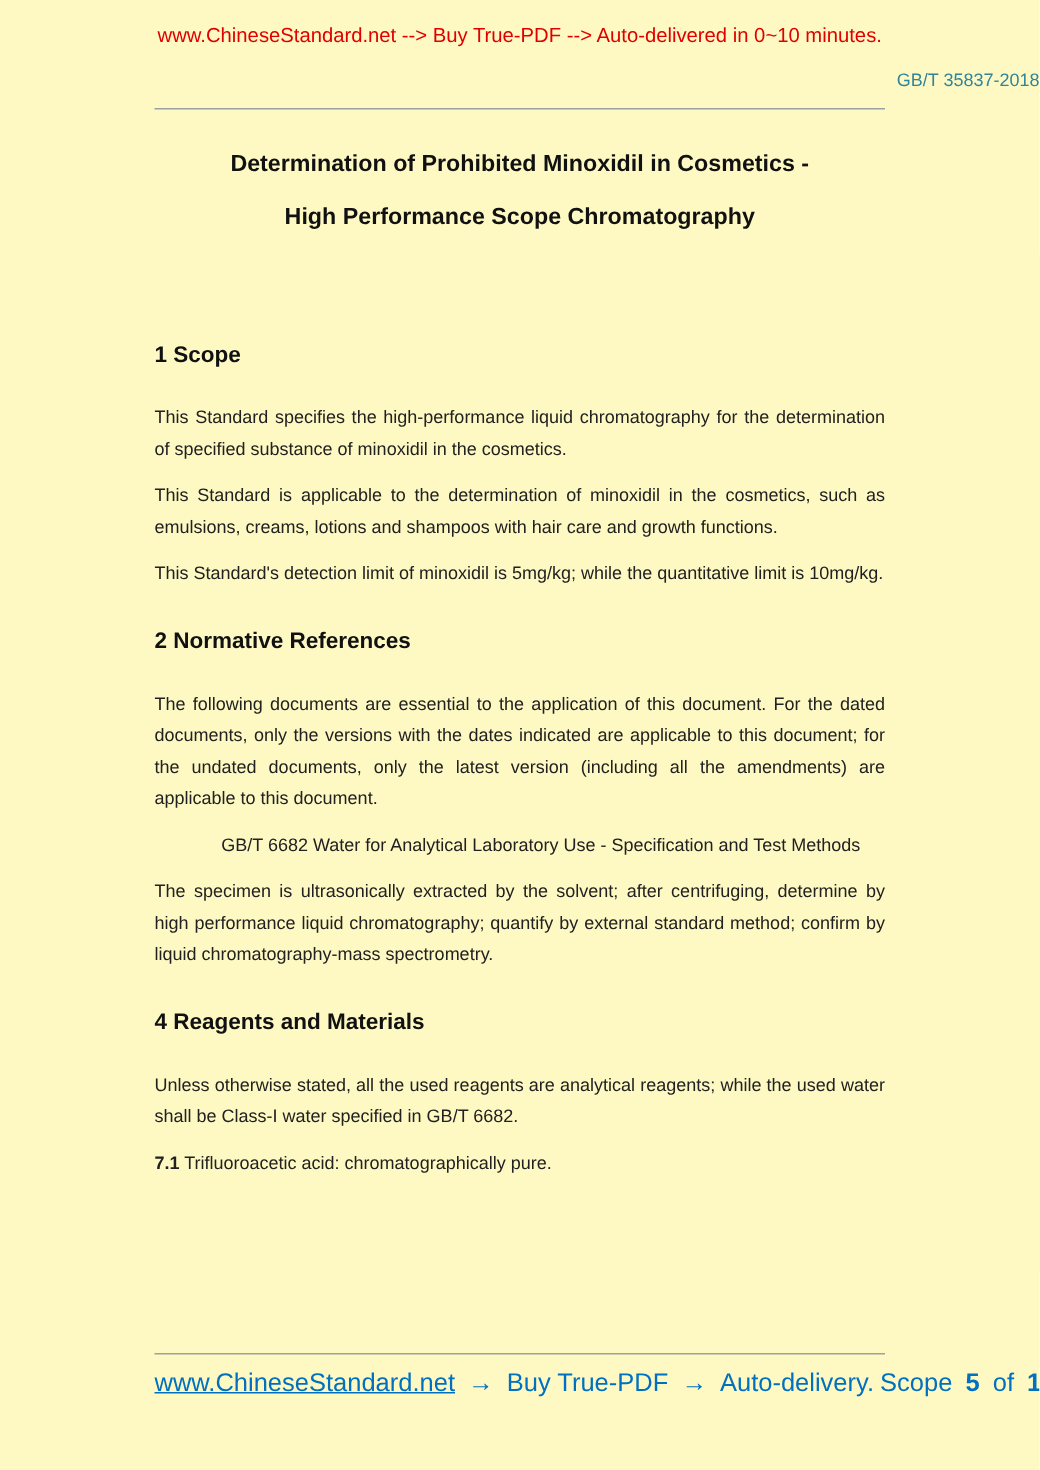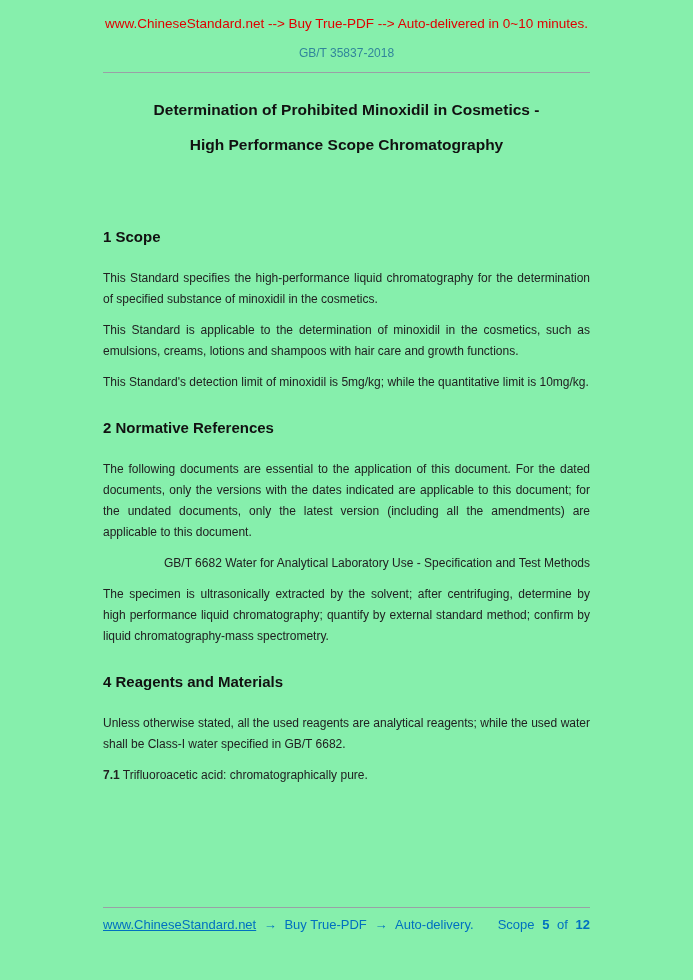--- a/index.html
+++ b/index.html
@@ -3,35 +3,35 @@
 <meta charset="utf-8">
 <style>
   html, body {
     margin: 0;
     padding: 0;
     background: #ffffff;
   }
   .page {
     width: 693px;
     height: 980px;
-    background: #86efac;
+    background: #fef9c3;
     position: relative;
     font-family: "Liberation Sans", sans-serif;
     margin: 0 auto;
     overflow: hidden;
   }
   .banner {
     padding-top: 16px;
     text-align: center;
     font-size: 13.5px;
     color: var(--banner-red, #e00000);
   }
   .std-code {
     margin-top: 15px;
-    text-align: center;
+    text-align: right;
     font-size: 12px;
     color: var(--code-teal, #31859b);
   }
   .body-col {
     margin: 0 103px;
   }
   .rule {
     border: none;
     border-top: 1px solid #9aa0a6;
     margin: 12px 0 0 0;
@@ -54,34 +54,34 @@
   .sec-h.first { margin-top: 74px; }
   .para {
     font-size: 12px;
     line-height: 21px;
     color: #212121;
     text-align: justify;
     margin: 0 0 10px 0;
   }
   .ref {
     padding-left: 28px;
-    text-align: right;
+    text-align: center;
   }
   .item b { font-weight: bold; }
   .footer {
     position: absolute;
     left: 103px;
     right: 103px;
     bottom: 48px;
     border-top: 1px solid #9aa0a6;
     padding-top: 9px;
     display: flex;
     justify-content: space-between;
     align-items: baseline;
-    font-size: 13px;
+    font-size: 17px;
     color: var(--footer-blue, #0070c0);
     white-space: nowrap;
   }
   .f-link {
     color: var(--footer-blue, #0070c0);
     text-decoration: underline;
     cursor: pointer;
   }
   .footer b { font-weight: bold; }
   .footer-left span, .footer-right span, .footer-right b { margin-left: 4px; }

